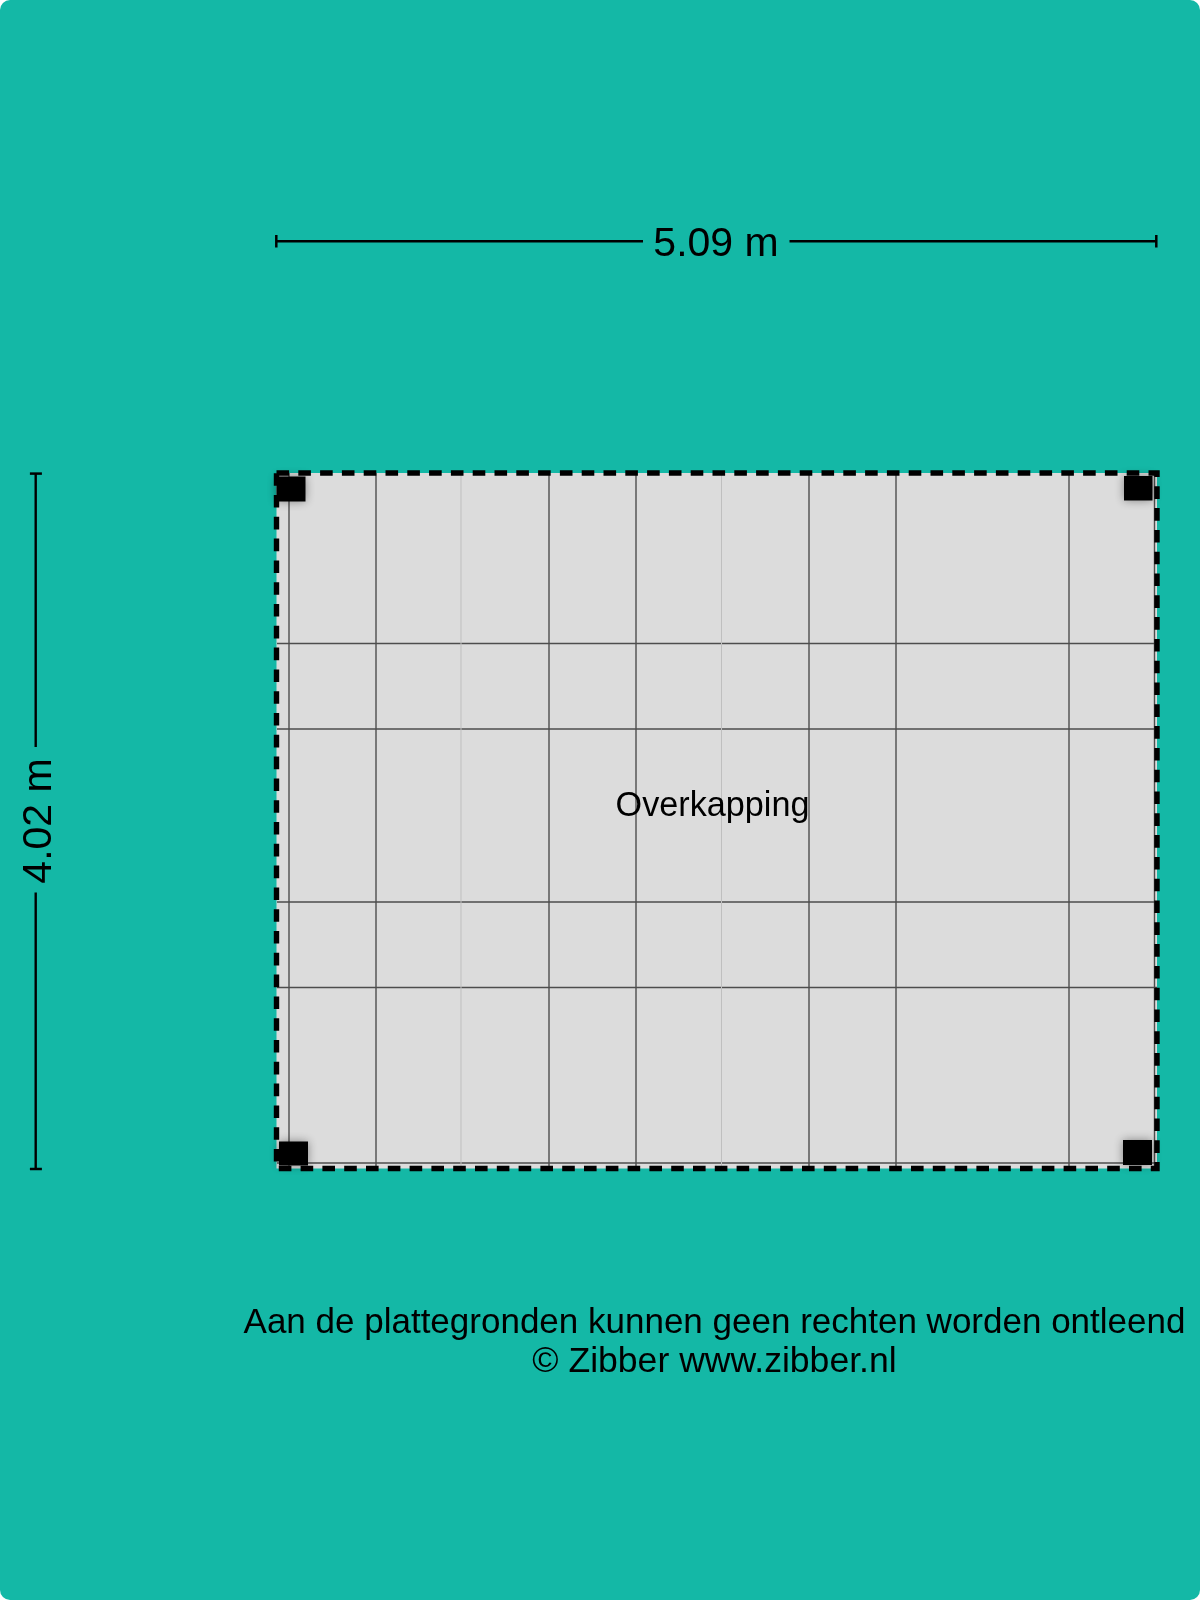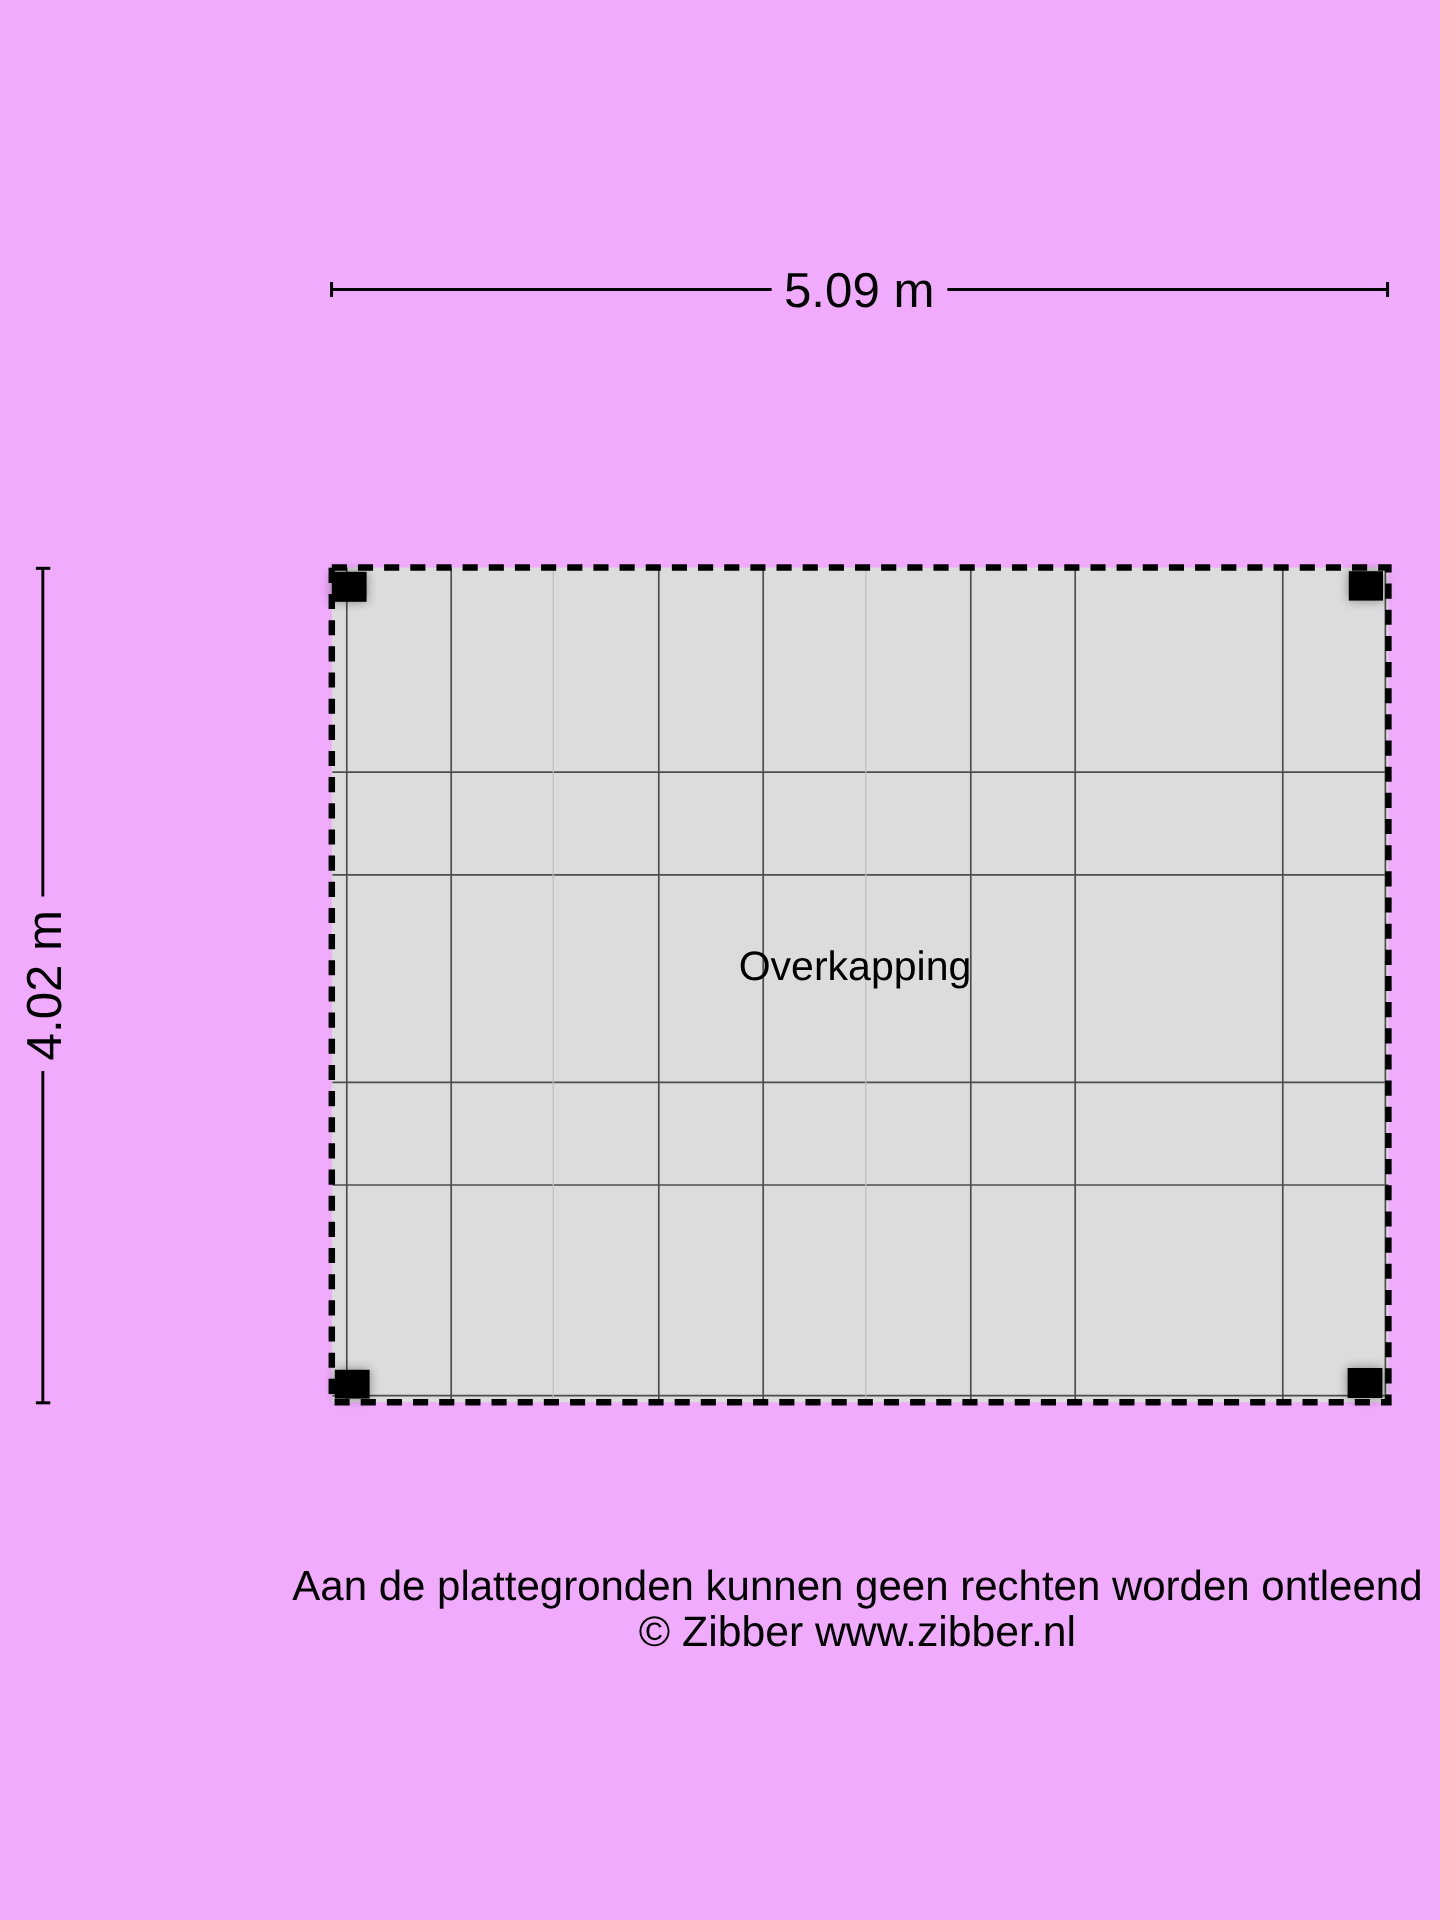--- a/index.html
+++ b/index.html
@@ -1,16 +1,16 @@
 <!DOCTYPE html>
 <html><head>
 <meta charset="utf-8">
 <style>
   html,body{margin:0;padding:0;background:#ffffff;}
-  .page{width:1200px;height:1600px;position:relative;background:#f0abfc;overflow:hidden;}
+  .page{width:1200px;height:1600px;position:relative;background:#14b8a6;overflow:hidden;border-radius:10px;}
   svg text{font-family:"Liberation Sans", sans-serif;}
 </style>
 </head>
 <body>
 <div class="page">
 <svg width="1200" height="1600" viewBox="0 0 1200 1600" xmlns="http://www.w3.org/2000/svg">
   <defs>
     <filter id="postshadow" x="-80%" y="-80%" width="260%" height="260%">
       <feGaussianBlur stdDeviation="4.6"></feGaussianBlur>
     </filter>

